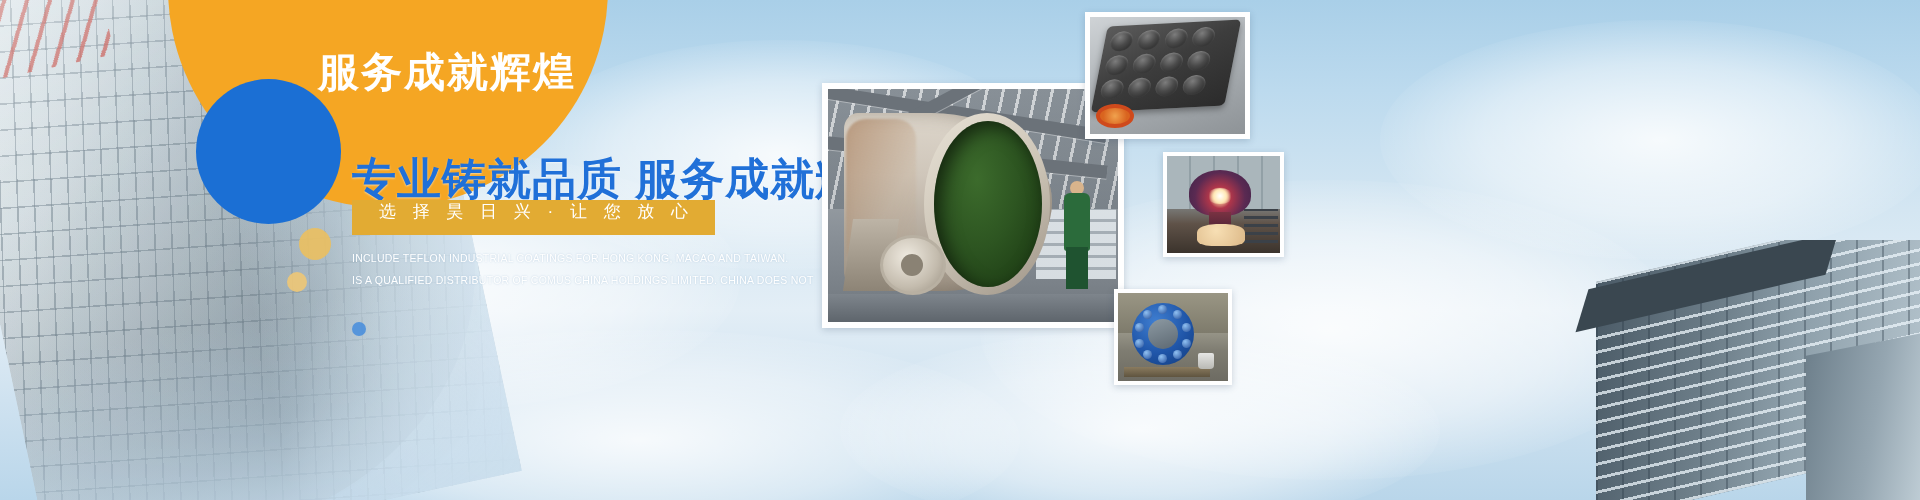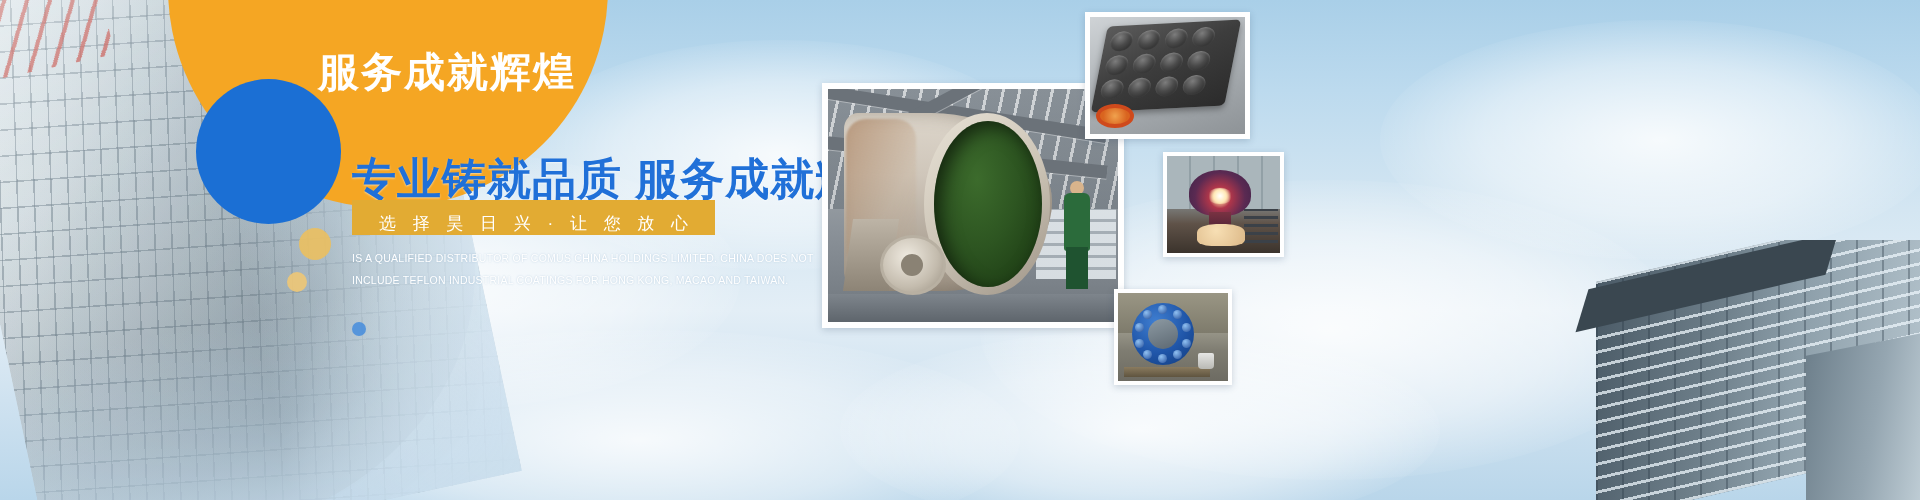--- a/index.html
+++ b/index.html
@@ -220,21 +220,21 @@
     text-shadow: 0 1px 2px rgba(255,255,255,0.55);
   }
   .tagline-bar {
     position: absolute;
     left: 352px;
     top: 200px;
     width: 363px;
     height: 35px;
     background: #e2ab33;
     display: flex;
-    align-items: flex-end;
+    align-items: flex-start;
     justify-content: center;
   }
   .tagline-text {
     font-size: 17px;
     color: #ffffff;
     letter-spacing: 6px;
     white-space: nowrap;
     padding-left: 6px;
   }
   .legal {
@@ -520,22 +520,22 @@
   <div class="dot-blue"></div>
 
   <div class="brand-name">服务成就辉煌</div>
   <div class="headline">专业铸就品质  服务成就辉煌</div>
 
   <div class="tagline-bar">
     <span class="tagline-text">选 择 昊 日 兴 · 让 您 放 心</span>
   </div>
 
   <div class="legal">
+    <div>INCLUDE TEFLON INDUSTRIAL COATINGS FOR HONG KONG, MACAO AND TAIWAN.</div>
     <div>IS A QUALIFIED DISTRIBUTOR OF COMUS CHINA HOLDINGS LIMITED. CHINA DOES NOT</div>
-    <div>INCLUDE TEFLON INDUSTRIAL COATINGS FOR HONG KONG, MACAO AND TAIWAN.</div>
   </div>
 
   <div class="photo photo-tank">
     <div class="tank-scene">
       <div class="tank-roof">
         <div class="tank-beam b1"></div>
         <div class="tank-beam b2"></div>
         <div class="tank-beam b3"></div>
       </div>
       <div class="tank-window"></div>

